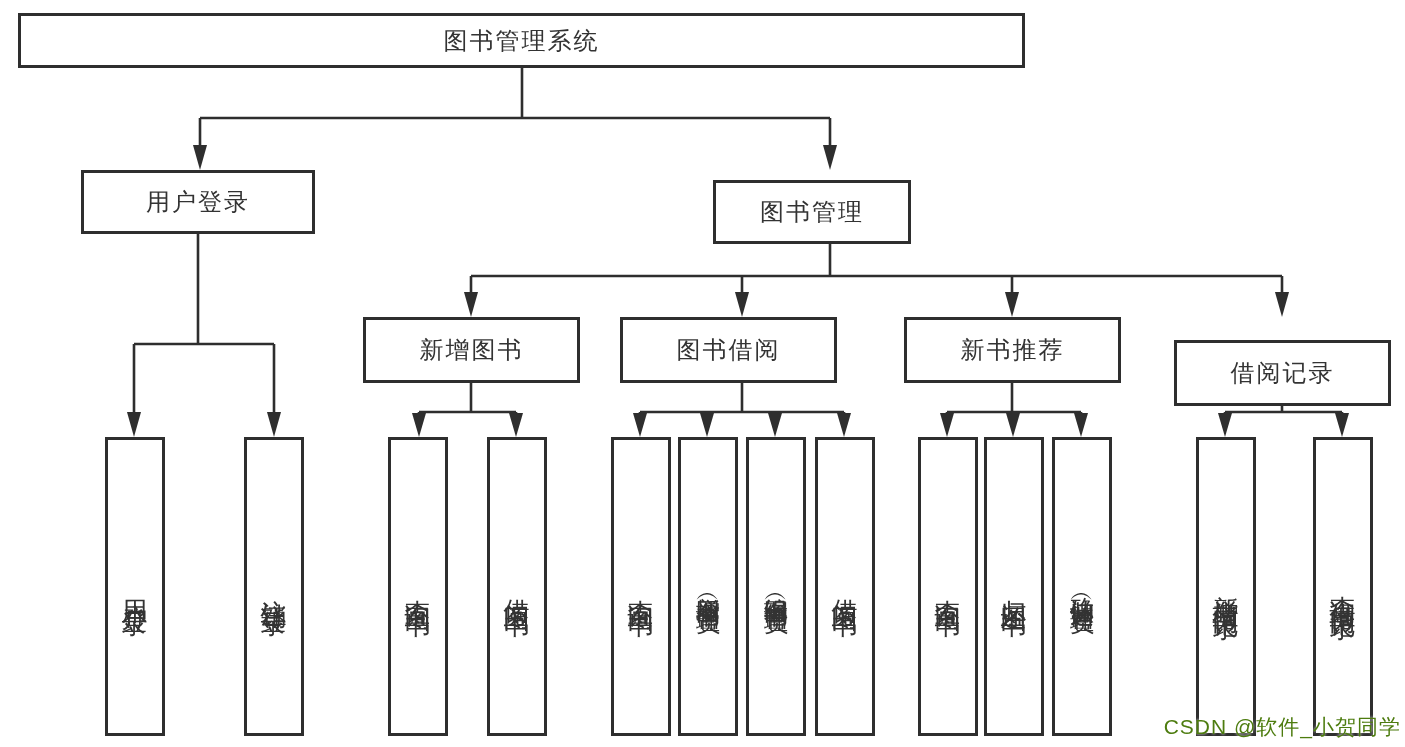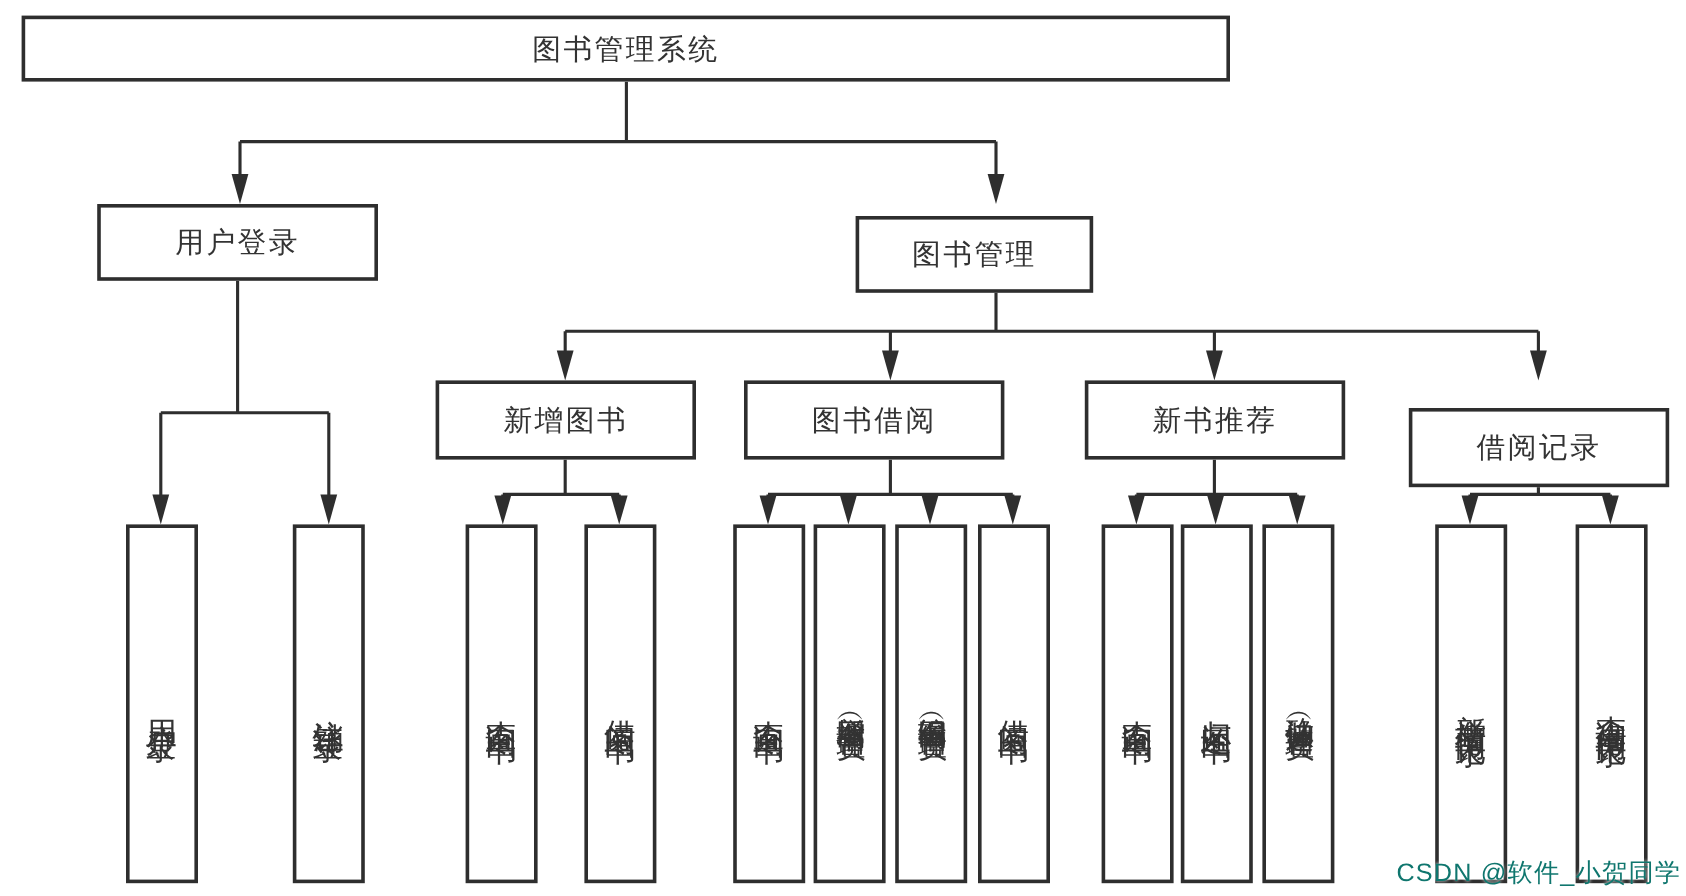--- a/index.html
+++ b/index.html
@@ -66,21 +66,21 @@
   .lf9  { left: 918px; }
   .lf10 { left: 984px; }
   .lf11 { left: 1052px; }
   .lf12 { left: 1196px; }
   .lf13 { left: 1313px; }
   .watermark {
     position: absolute;
     right: 4px;
     bottom: 6px;
     font-size: 21px;
-    color: #0f766e;
+    color: #4d7c0f;
     letter-spacing: 1px;
     text-shadow: 0 0 3px #ffffff;
     white-space: nowrap;
     text-align: center;
   }
 </style>
 </head>
 <body>
 
 <div class="stage">

